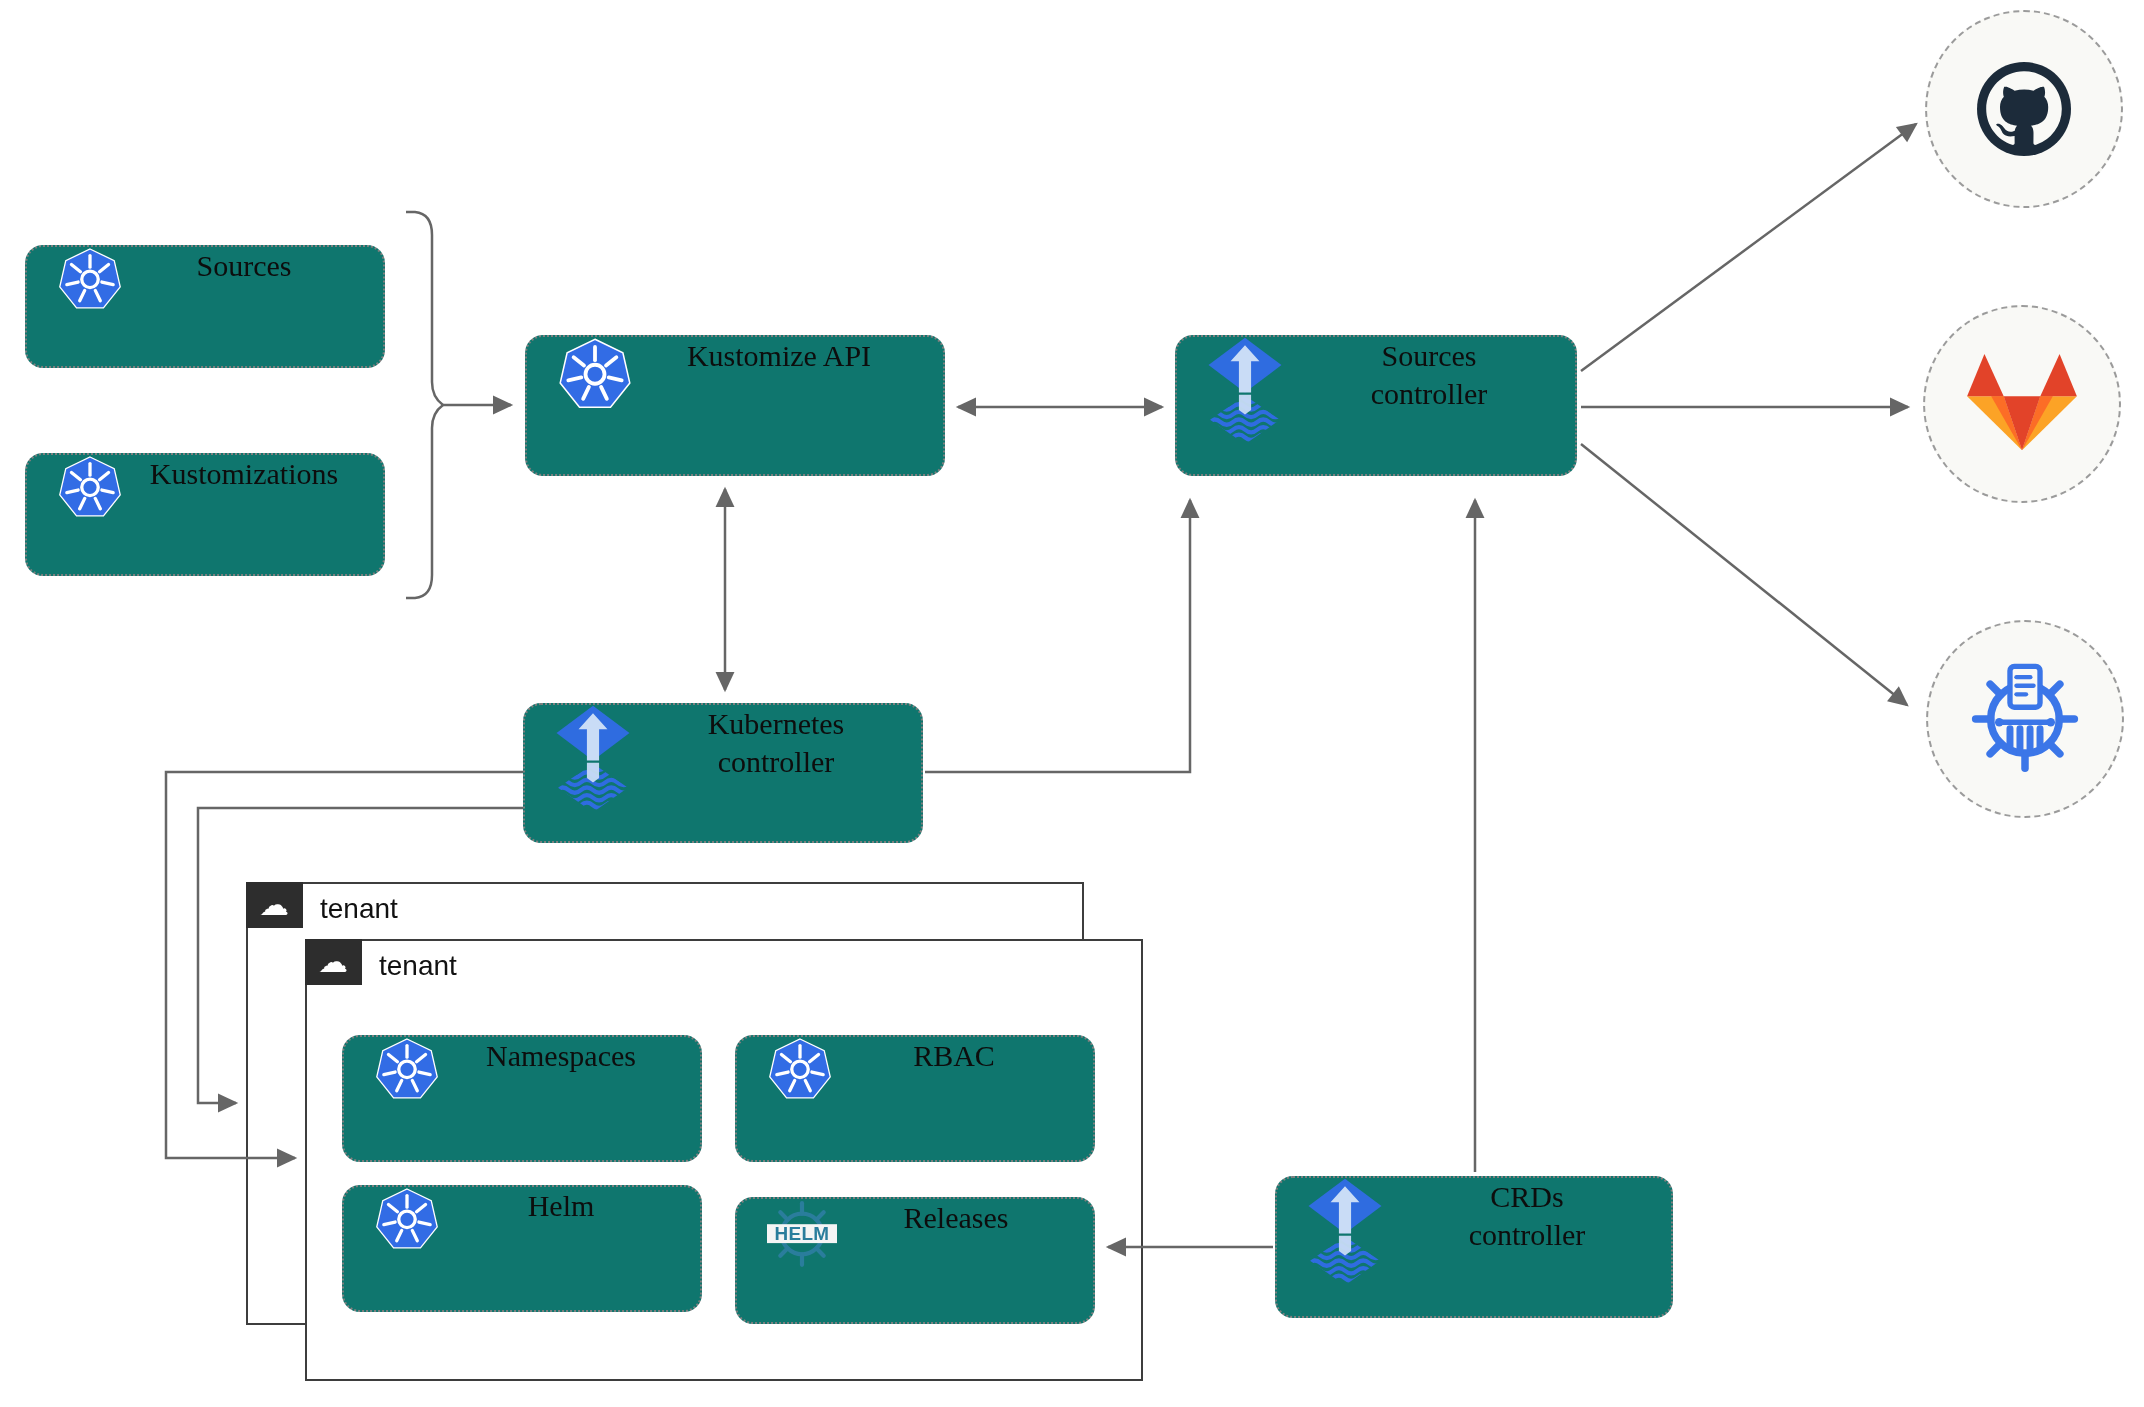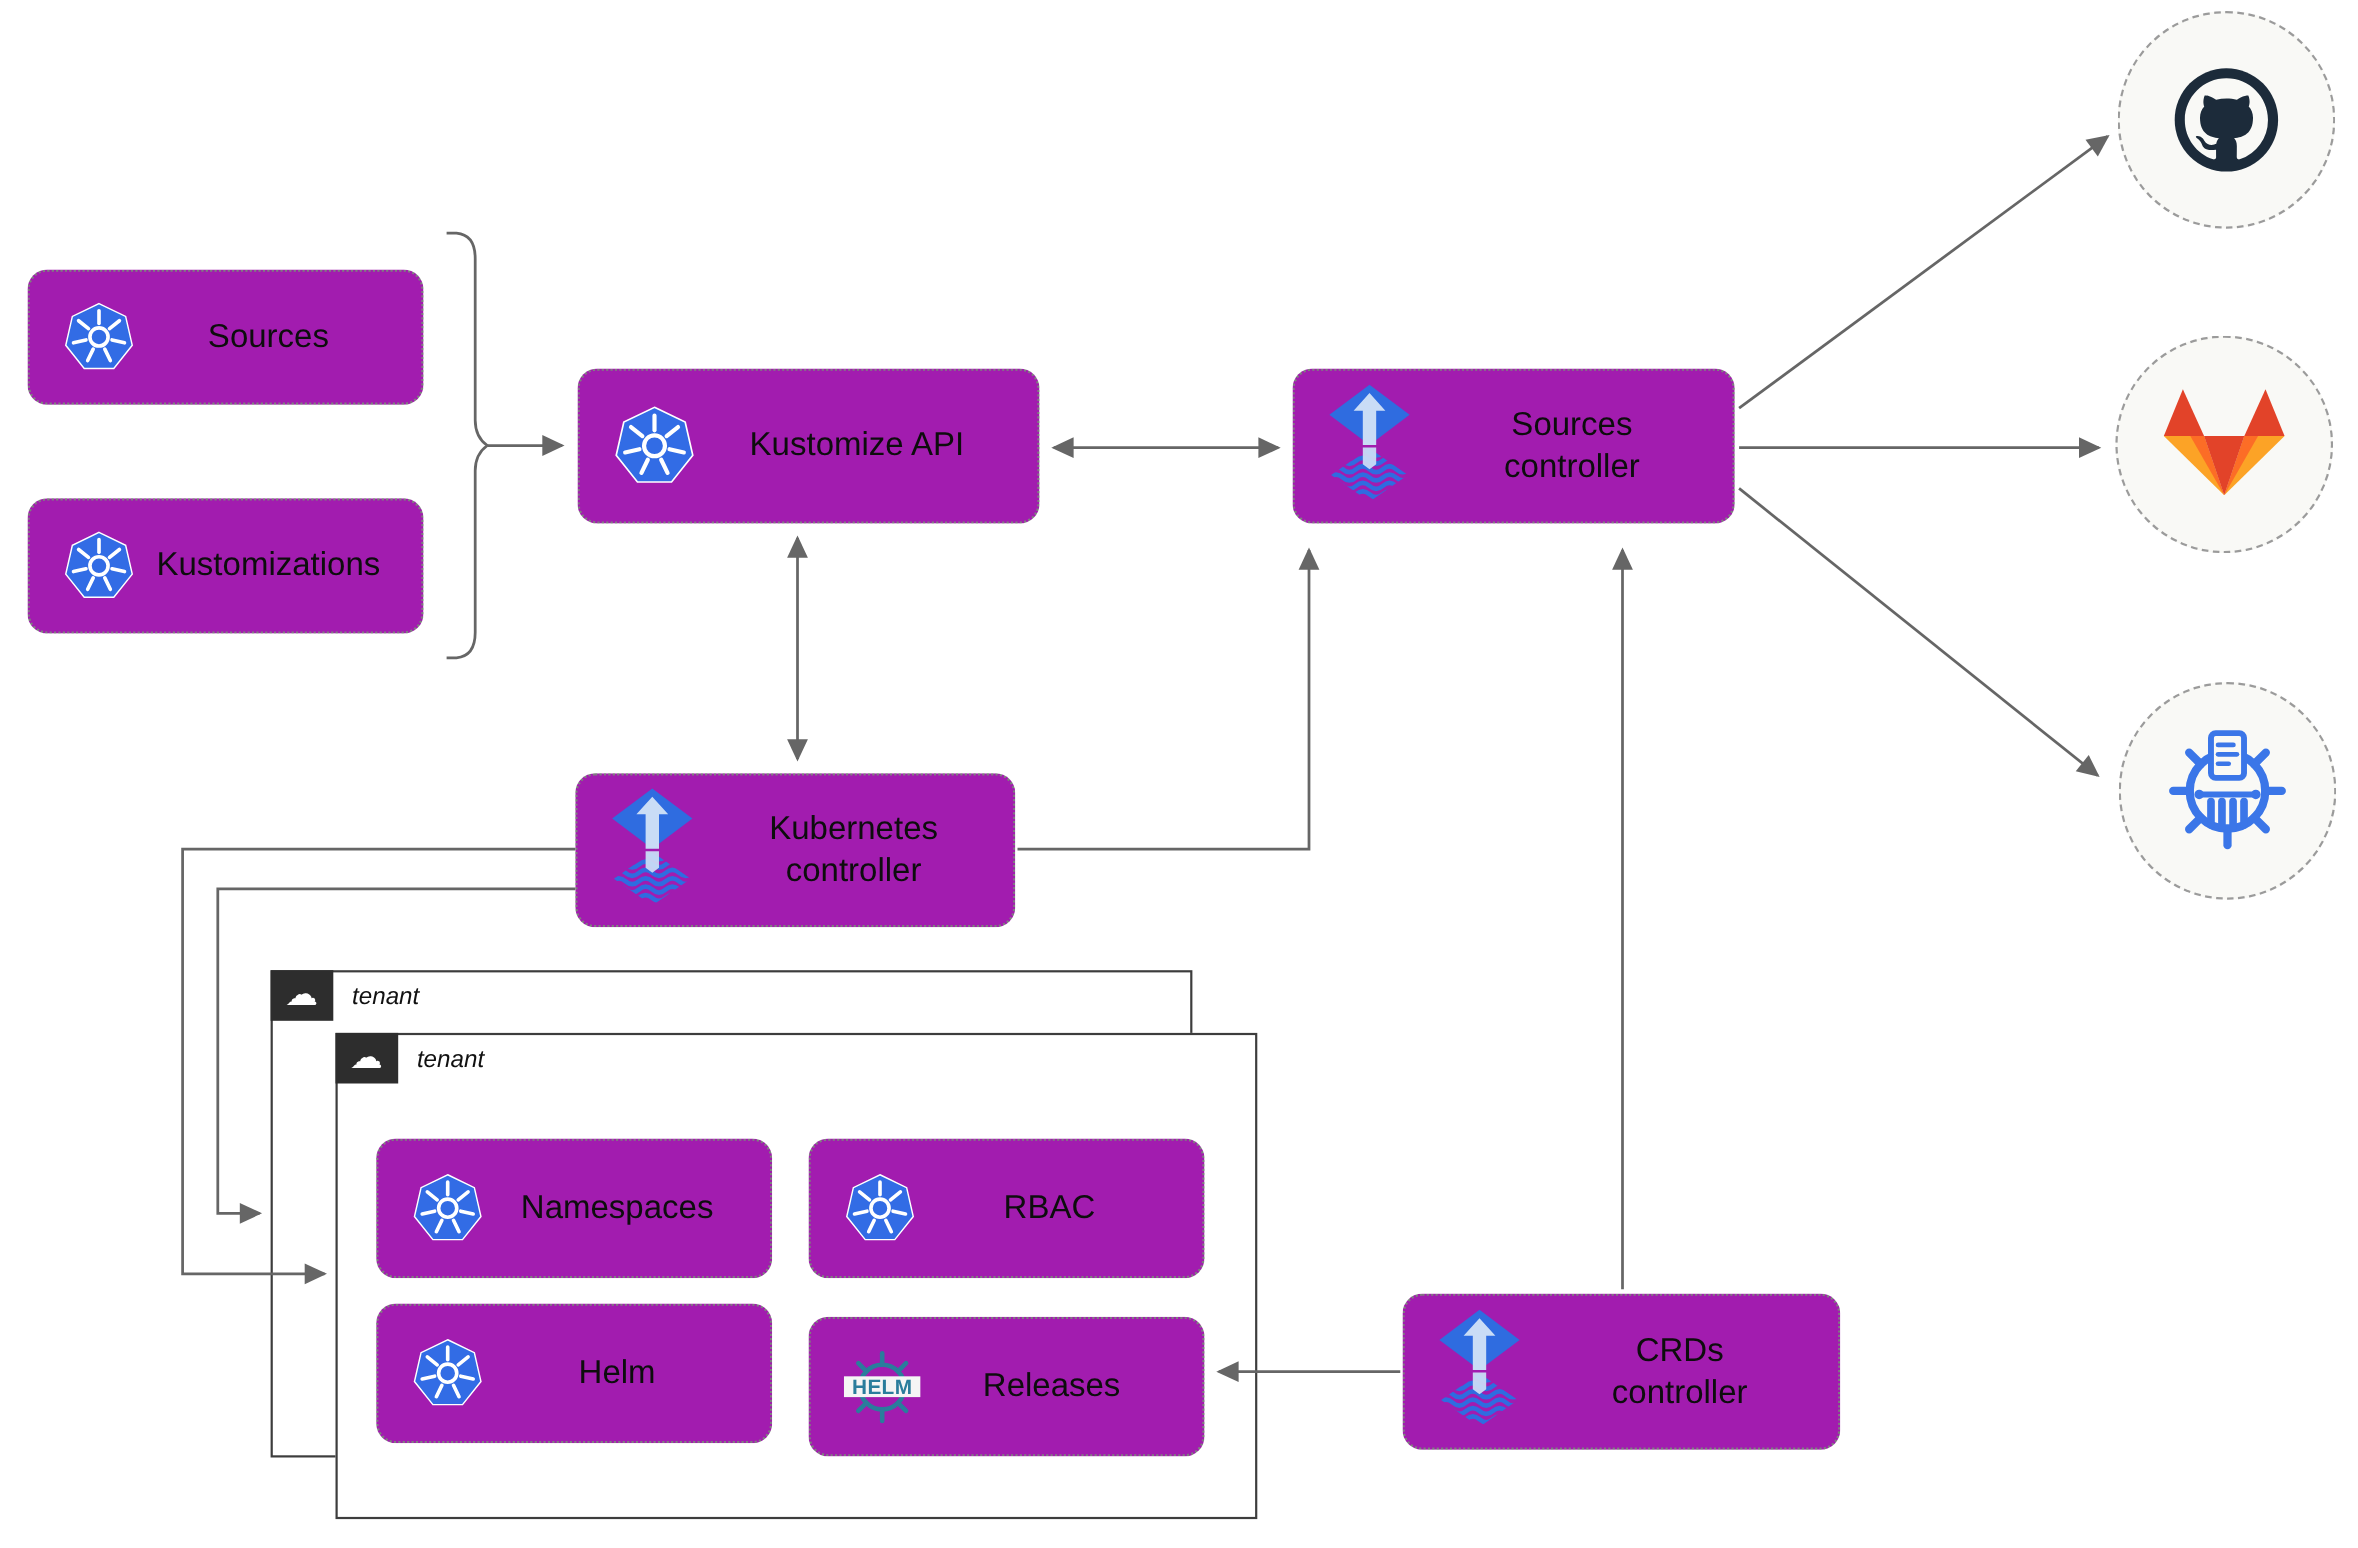--- a/index.html
+++ b/index.html
@@ -1,25 +1,25 @@
 <!DOCTYPE html>
 <html><head>
 <meta charset="utf-8">
 <style>
   html,body{margin:0;padding:0;background:#ffffff;}
   #stage{position:relative;width:2144px;height:1407px;background:#ffffff;overflow:hidden;
          font-family:"Liberation Sans",sans-serif;color:#0d0d0d;}
-  .box{position:absolute;box-sizing:border-box;background:#a21caf;
-       border:2.5px dotted #7f7f7f;border-radius:18px;display:flex;align-items:center;z-index:20;}
+  .box{position:absolute;box-sizing:border-box;background:#0f766e;
+       border:2.5px dotted #7f7f7f;border-radius:18px;display:flex;z-index:20;font-family:Liberation Serif, serif;}
   .box .lbl{flex:1;text-align:center;font-size:30px;line-height:1.28;color:#0d0d0d;padding-right:18px;}
   .box .icon{margin-left:30px;flex:0 0 auto;}
   .tenantbox{position:absolute;box-sizing:border-box;background:#ffffff;border:2.5px solid #3d3d3d;}
   .badge{position:absolute;top:-2.5px;left:-2.5px;width:57px;height:46px;background:#2d2d2d;
          display:flex;align-items:center;justify-content:center;color:#fff;font-size:30px;line-height:1;}
-  .tenant-label{position:absolute;left:72px;top:9px;font-size:22px;color:#111;font-style:italic;}
+  .tenant-label{position:absolute;left:72px;top:9px;font-size:28px;color:#111;}
   .extcircle{position:absolute;width:198px;height:198px;border-radius:50%;background:#f9f9f6;
              border:2.5px dashed #9b9b9b;box-sizing:border-box;display:flex;align-items:center;justify-content:center;z-index:20;}
   .wires{position:absolute;left:0;top:0;z-index:50;pointer-events:none;}
   .wire{stroke:#666;stroke-width:2.5;fill:none;}
   .hidden-defs{position:absolute;width:0;height:0;overflow:hidden;}
 </style>
 </head>
 <body>
 
 <div id="stage">

